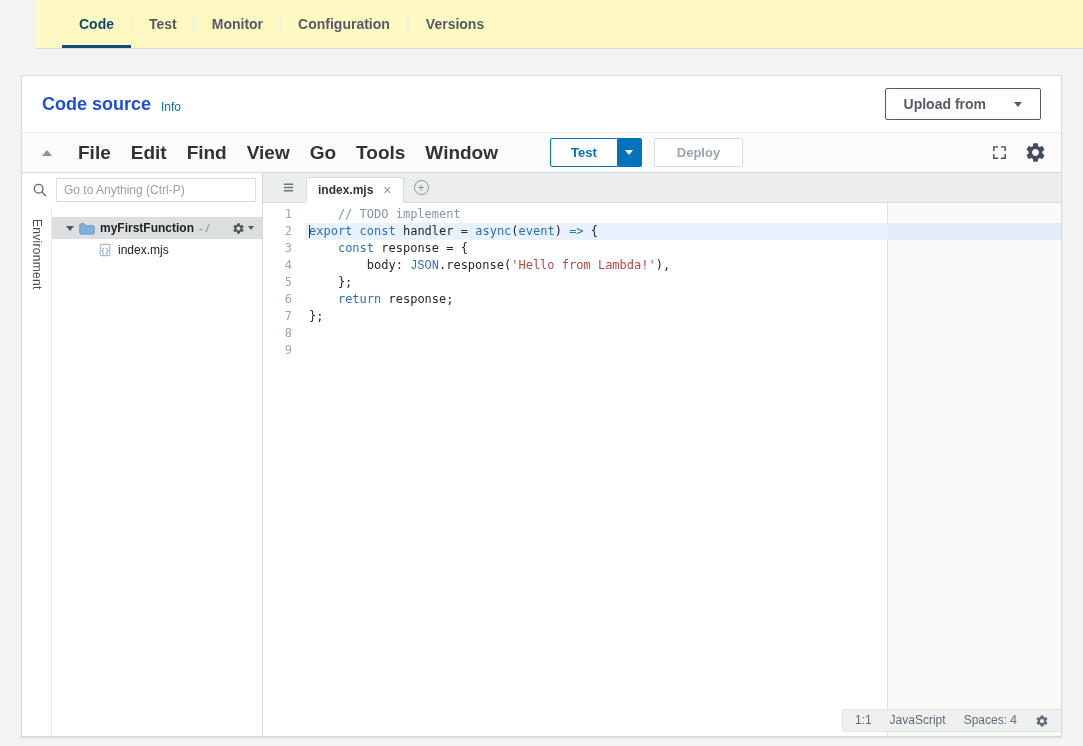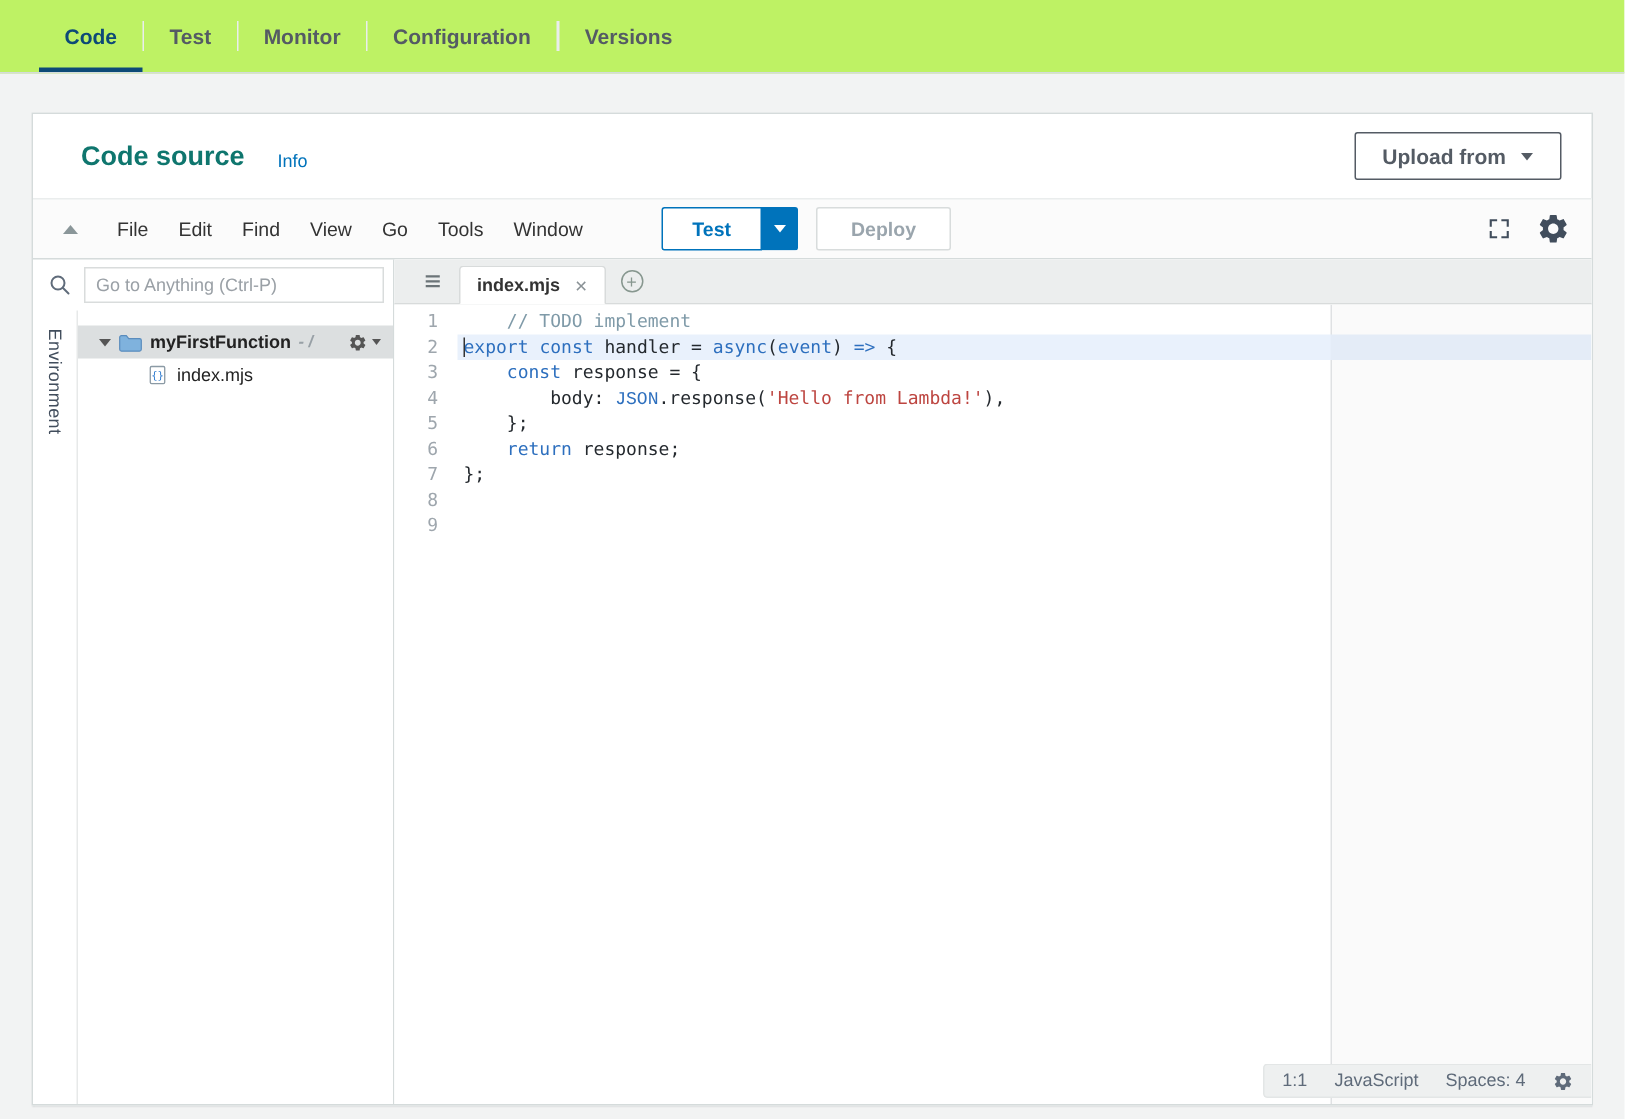--- a/index.html
+++ b/index.html
@@ -5,41 +5,41 @@
   * { box-sizing: border-box; }
   html,body { margin:0; padding:0; }
   body {
     width:1083px; height:746px; overflow:hidden;
     background:#f2f3f3;
     font-family:"Liberation Sans", sans-serif;
     color:#16191f;
   }
 
   
-  .topnav { height:49px; background:#bef264; border-bottom:1px solid #d5dbdb; display:flex; align-items:stretch; padding-left:26px; }
+  .topnav { height:49px; background:#fef9c3; border-bottom:1px solid #d5dbdb; display:flex; align-items:stretch; padding-left:26px;margin-left:36px; }
   .topnav .tab { display:flex; align-items:center; padding:0 17px; font-size:14px; font-weight:bold; color:#545b64; cursor:pointer; }
   .topnav .tab.active { color:var(--tab_active); box-shadow:inset 0 -3px 0 var(--tab_active); }
   .topnav .sep { width:1px; background:#eaeded; margin:14px 0; }
 
   
   .card { margin:26px 21px 0; height:662px; background:#fff; border:1px solid #d5dbdb;
           box-shadow:0 1px 1px rgba(0,28,36,.1); display:flex; flex-direction:column; }
   .card-head { height:56px; display:flex; align-items:center; padding:0 20px; flex:0 0 auto; }
-  .card-head h1 { font-size:18px; margin:12px; font-weight:bold; color:#0f766e; }
+  .card-head h1 { font-size:18px; margin:0; font-weight:bold; color:#1d4ed8; }
   .info-link { font-size:12px; color:var(--accent); margin-left:10px; margin-top:5px; text-decoration:none; cursor:pointer; }
-  .upload-btn { margin-left:auto; display:flex; align-items:center; gap:10px; background:#fff; border:1px solid #545b64;
+  .upload-btn { margin-left:auto; display:flex; align-items:center; gap:28px; background:#fff; border:1px solid #545b64;
                 border-radius:2px; padding:7px 18px; font-size:14px; font-weight:bold; color:#545b64; cursor:pointer; font-family:inherit; }
   .caret-down { width:0; height:0; border-left:4px solid transparent; border-right:4px solid transparent; border-top:5px solid #545b64; }
 
   
   .toolbar { height:41px; background:#fbfbfb; border-top:1px solid #eaeded; border-bottom:1px solid #d5dbdb;
              display:flex; align-items:center; padding:0 14px; flex:0 0 auto; }
   .collapse-tri { width:0; height:0; border-left:5px solid transparent; border-right:5px solid transparent;
                   border-bottom:6px solid #8a9699; margin:0 16px 0 6px; cursor:pointer; }
-  .menu-item { font-size:13px; color:#333; padding:5px 10px; cursor:pointer; border-radius:2px; }
+  .menu-item { font-size:19px; color:#333; padding:5px 10px; cursor:pointer; border-radius:2px;font-weight:bold; }
   .split { display:flex; margin-left:42px; }
   .btn-test { background:#fff; border:1px solid var(--accent); color:var(--accent); font-weight:bold; font-size:13px;
               padding:6px 20px; border-radius:2px 0 0 2px; cursor:pointer; font-family:inherit; }
   .btn-test-caret { width:24px; background:var(--accent); border:1px solid var(--accent); border-left:none;
                     border-radius:0 2px 2px 0; display:flex; align-items:center; justify-content:center; cursor:pointer; }
   .btn-test-caret .caret-down { border-top-color:#fff; }
   .btn-deploy { margin-left:12px; background:#fff; border:1px solid #d8dcdc; color:#9aa5ad; font-weight:bold; font-size:13px;
                 padding:6px 22px; border-radius:2px; font-family:inherit; }
   .tb-right { margin-left:auto; display:flex; align-items:center; gap:16px; }
   .icon-btn { cursor:pointer; display:flex; color:#414d5c; }

